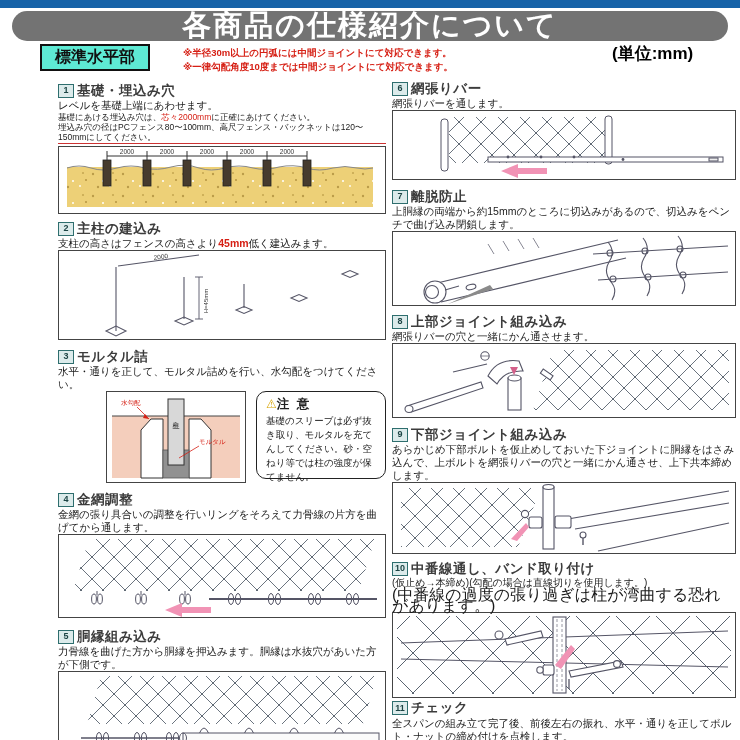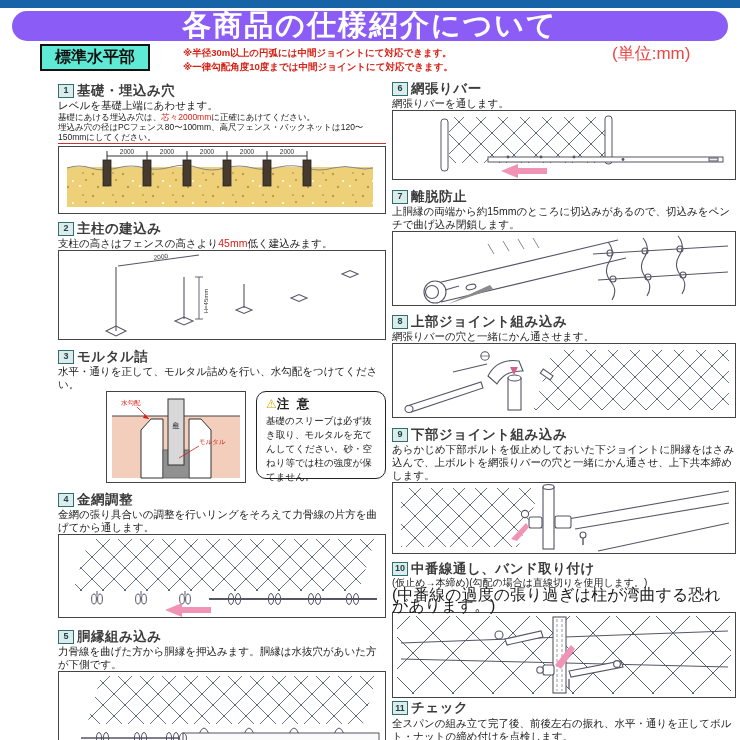--- a/index.html
+++ b/index.html
@@ -1,37 +1,37 @@
 <!DOCTYPE html>
 <html><head>
 <meta charset="utf-8">
 <style>
   html,body{margin:0;padding:0;background:#fff;}
   #page{position:relative;width:740px;height:740px;background:#fff;overflow:hidden;
         font-family:"Liberation Sans","DejaVu Sans",sans-serif;color:#1a1a1a;}
   
   .topstrip{position:absolute;left:0;top:0;width:740px;height:8px;background:#1763a8;}
-  .titlebar{position:absolute;left:12px;top:11px;width:716px;height:30px;border-radius:15px;background:#8b5cf6;
+  .titlebar{position:absolute;left:12px;top:11px;width:716px;height:30px;border-radius:15px;background:#737373;
             display:flex;align-items:center;justify-content:center;}
   .titlebar .t{font-size:29px;font-weight:bold;color:#fff;letter-spacing:2px;white-space:nowrap;}
   .seclabel{position:absolute;left:40px;top:44px;border:2px solid #111;padding:1px 13px;
             font-size:16px;font-weight:bold;color:#111;background:#5eead4;}
   .topnotes{position:absolute;left:183px;top:46px;font-size:9.5px;line-height:1.5;color:#d62015;font-weight:bold;}
-  .unit{position:absolute;left:612px;top:42px;font-size:17px;font-weight:normal;color:#ef4444;}
+  .unit{position:absolute;left:612px;top:42px;font-size:17px;font-weight:bold;color:#000000;}
   
   .colL{position:absolute;left:58px;top:82px;width:328px;}
   .colR{position:absolute;left:392px;top:80px;width:344px;}
   
   .step{margin:0;}
   .shead{display:flex;align-items:center;gap:3px;height:17px;}
   .badge{display:inline-flex;align-items:center;justify-content:center;min-width:12px;height:12px;padding:0 1px;
          border:1px solid #2e6e6e;background:#dcebeb;color:#1c4444;font-size:9px;font-weight:bold;line-height:1;}
   .stitle{font-size:13.5px;font-weight:bold;color:#3c3c3c;letter-spacing:0.5px;white-space:nowrap;}
   .sdesc{font-size:10.5px;line-height:13px;color:#1a1a1a;}
-  .sdesc .red{color:#d62015;}
+  .sdesc .red{color:#d62015;font-weight:bold;}
   .snote{font-size:8.5px;line-height:10px;color:#222;border-bottom:1.5px solid #c33;padding-bottom:1px;margin-bottom:2px;}
   .snote .red{color:#d62015;}
   .diagram{border:1px solid #444;background:#fff;line-height:0;}
   .d3row{display:flex;gap:10px;align-items:flex-start;margin-left:48px;}
   .warnbox{border:1.5px solid #222;border-radius:10px;padding:5px 9px;width:160px;height:76px;}
   .warnhead{font-size:12.5px;font-weight:bold;color:#222;letter-spacing:2px;line-height:15px;}
   .warnhead .wicon{color:#d8a400;font-size:12px;letter-spacing:0;}
   .warntext{font-size:9.5px;line-height:14px;color:#1a1a1a;margin-top:2px;}
   .mb6{margin-bottom:6px;}.mb7{margin-bottom:7px;}.mb8{margin-bottom:8px;}.mb10{margin-bottom:10px;}.mb2{margin-bottom:2px;}
   svg text{font-family:"Liberation Sans","DejaVu Sans",sans-serif;}

